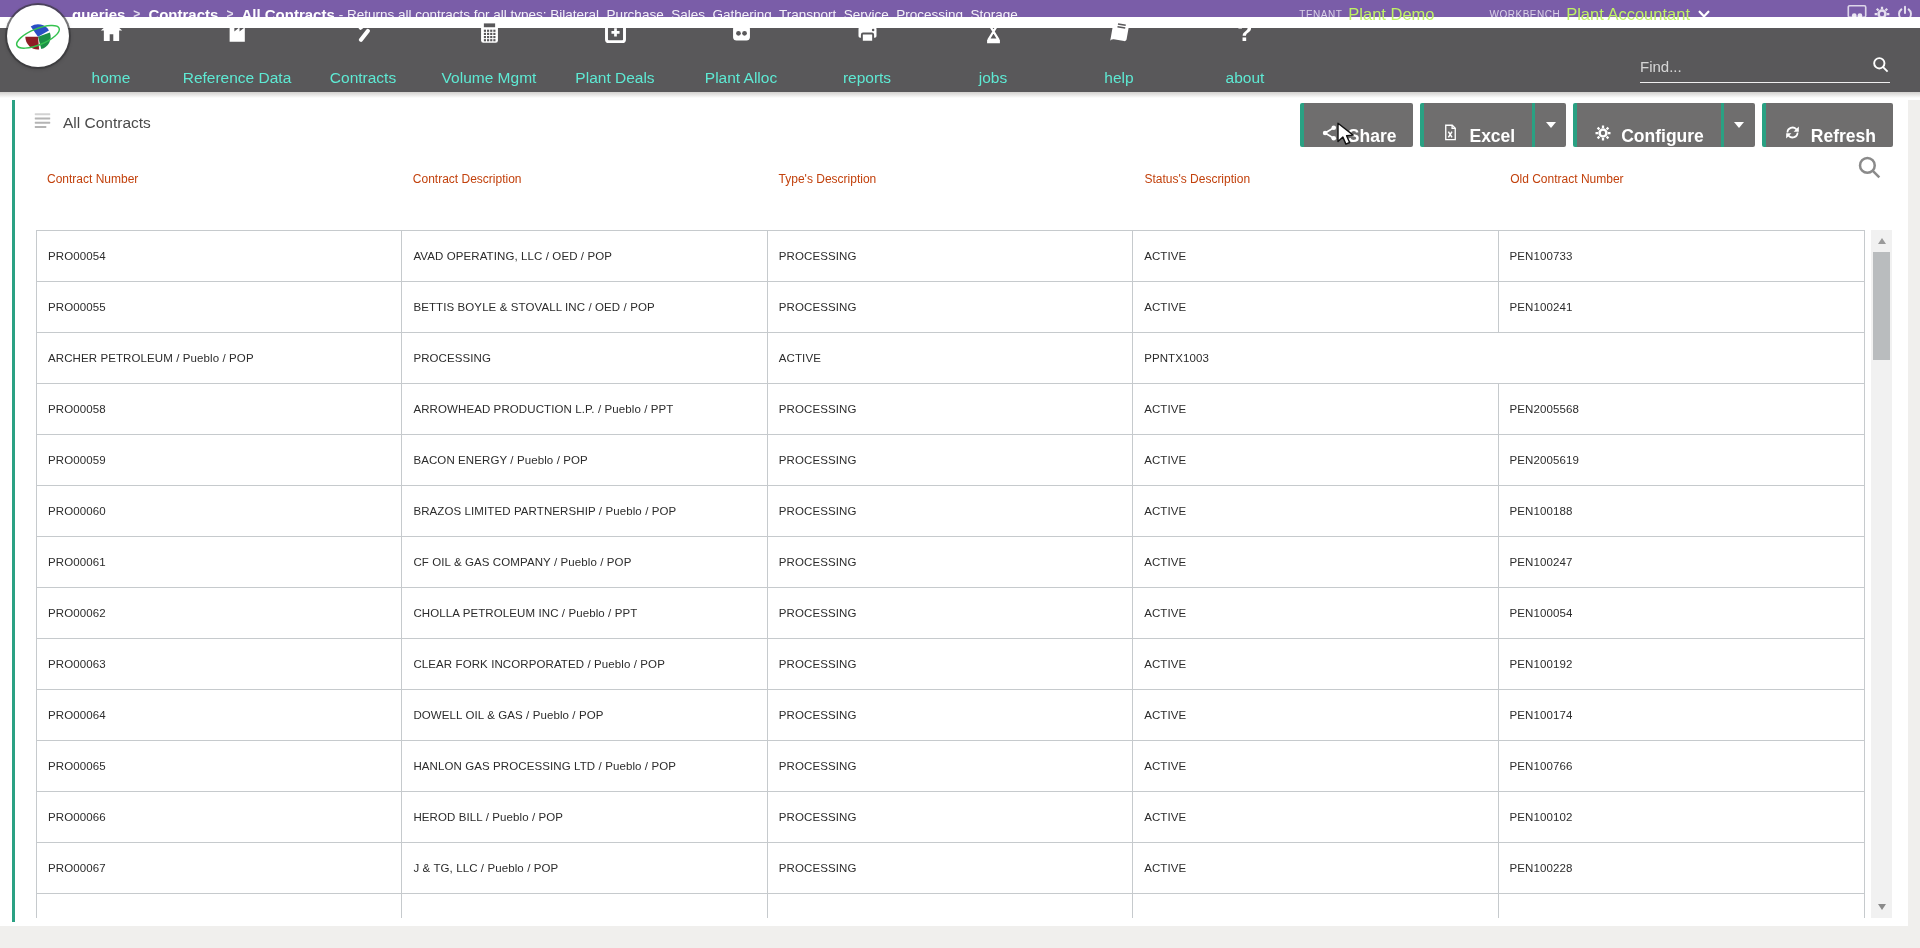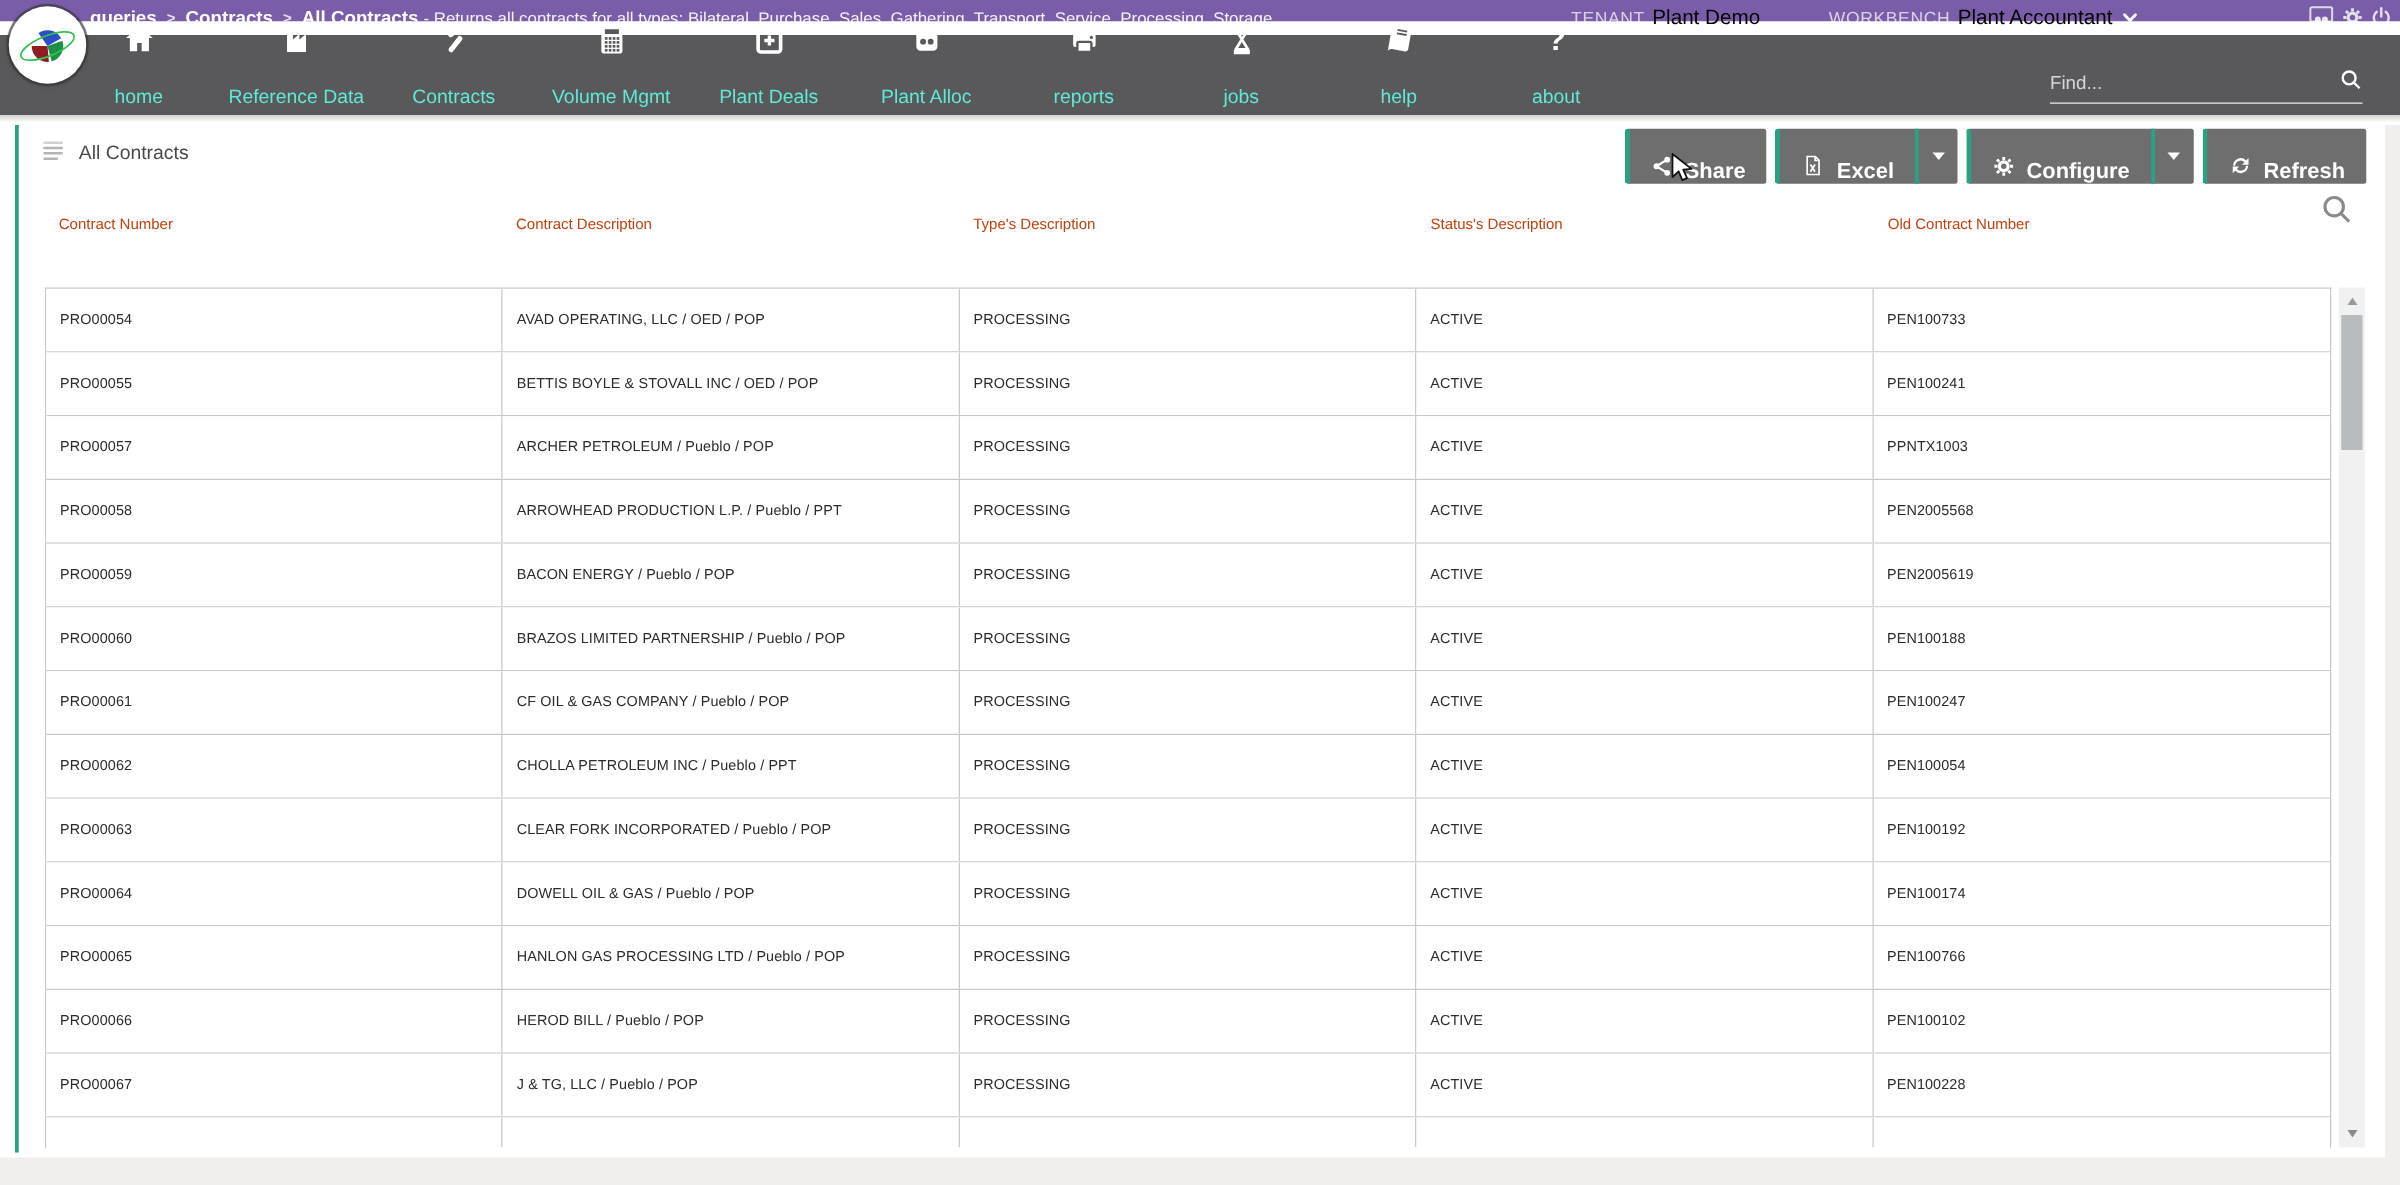--- a/index.html
+++ b/index.html
@@ -12,22 +12,22 @@
   .app{position:relative;width:1920px;height:948px;}
 
   
   .topbar{position:absolute;left:0;top:0;width:1920px;height:17px;background:var(--purple);
     display:flex;align-items:center;color:#fff;}
   .breadcrumb{position:absolute;left:72px;top:0;height:28px;display:flex;align-items:center;white-space:nowrap;}
   .crumb{font-size:15px;font-weight:700;color:#fff;cursor:pointer;}
   .chev{font-size:12px;font-weight:700;color:rgba(255,255,255,.8);margin:0 8px;}
   .crumb-desc{font-size:13.5px;color:rgba(255,255,255,.92);margin-left:4px;font-weight:400;}
   .topbar-right{position:absolute;right:6px;top:0;height:28px;display:flex;align-items:center;}
-  .tb-label{font-size:14px;letter-spacing:.5px;color:rgba(255,255,255,.72);margin-right:6px;}
-  .tb-value{font-size:16.5px;color:#000000;}
+  .tb-label{font-size:10px;letter-spacing:.5px;color:rgba(255,255,255,.72);margin-right:6px;}
+  .tb-value{font-size:16.5px;color:#bef264;}
   .tb-caret{margin-left:7px;display:inline-flex;}
   .tb-icons{display:flex;align-items:center;gap:5px;margin-left:135px;}
   .tb-icons svg{display:block;}
   .gap55{width:55px;}
 
   
   .navbar{position:absolute;left:0;top:28px;width:1920px;height:64px;background:var(--nav);}
   .nav-items{position:absolute;left:48px;top:0;height:64px;display:flex;}
   .nav-item{width:126px;height:64px;display:flex;flex-direction:column;align-items:center;
     justify-content:flex-end;padding-bottom:5px;cursor:pointer;}
@@ -378,21 +378,20 @@
           <div class="tcell">PEN100733</div>
         </div>
         <div class="trow">
           <div class="tcell">PRO00055</div>
           <div class="tcell">BETTIS BOYLE &amp; STOVALL INC / OED / POP</div>
           <div class="tcell">PROCESSING</div>
           <div class="tcell">ACTIVE</div>
           <div class="tcell">PEN100241</div>
         </div>
         <div class="trow">
-          <div class="tcell">PRO00057</div>
           <div class="tcell">ARCHER PETROLEUM / Pueblo / POP</div>
           <div class="tcell">PROCESSING</div>
           <div class="tcell">ACTIVE</div>
           <div class="tcell">PPNTX1003</div>
         </div>
         <div class="trow">
           <div class="tcell">PRO00058</div>
           <div class="tcell">ARROWHEAD PRODUCTION L.P. / Pueblo / PPT</div>
           <div class="tcell">PROCESSING</div>
           <div class="tcell">ACTIVE</div>

